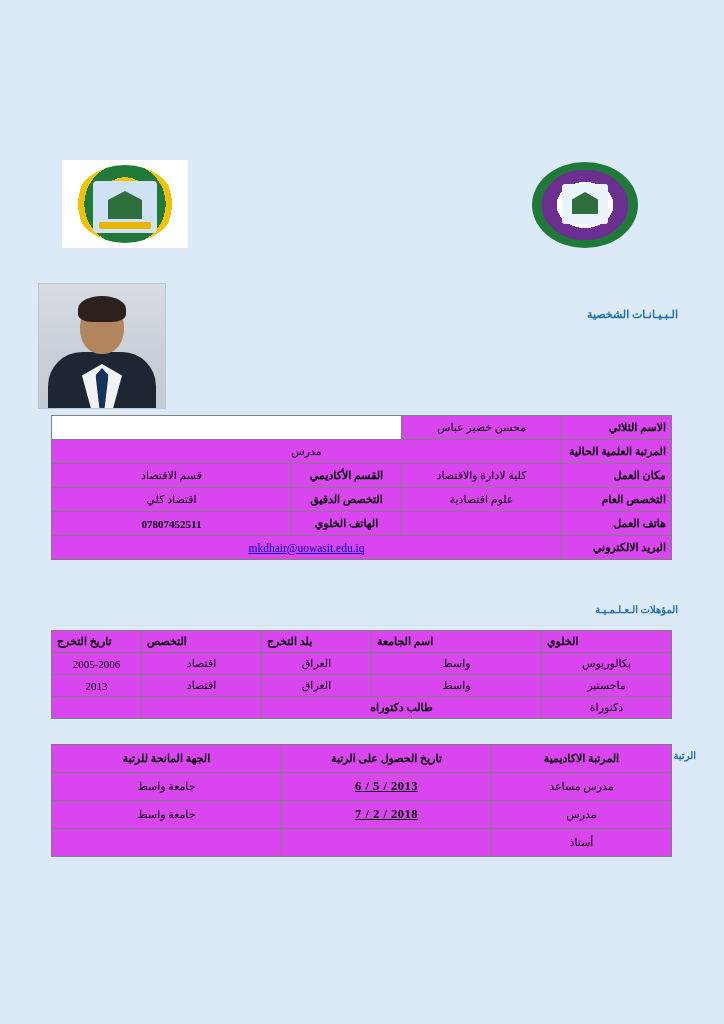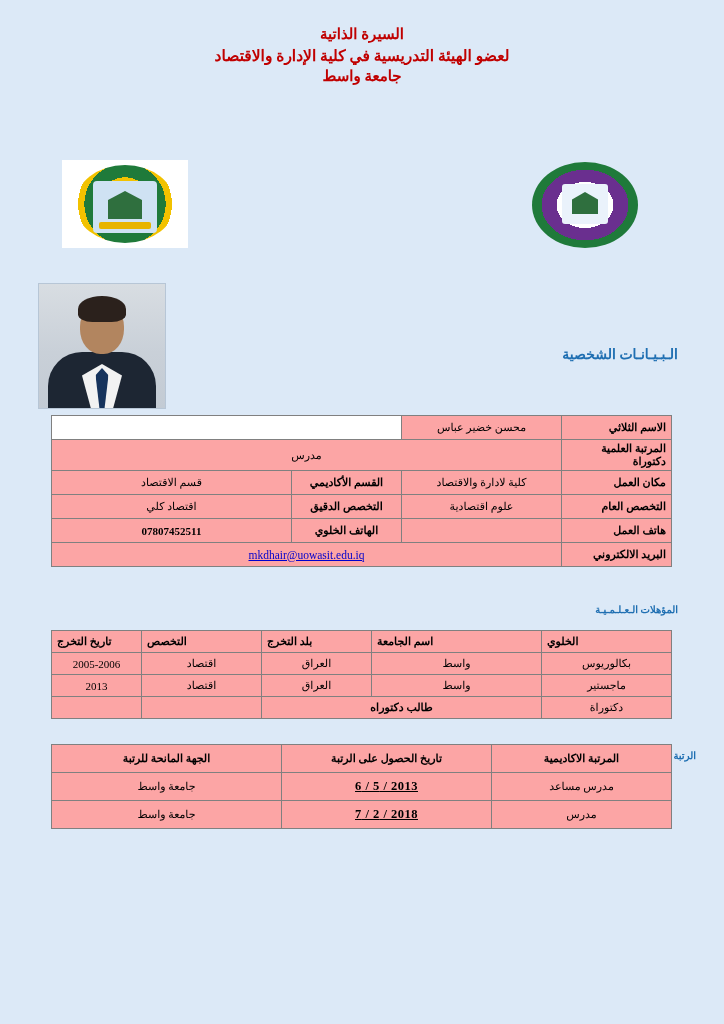--- a/index.html
+++ b/index.html
@@ -168,40 +168,40 @@
 
   
   .section-head {
     position: absolute;
     color: #1f6fb2;
     font-weight: bold;
     font-size: 10px;
     direction: rtl;
     white-space: nowrap;
   }
-  #head-personal { top: 308px; right: 46px; font-size: 14px; margin-top: 38px; }
+  #head-personal { top: 308px; right: 46px; font-size: 11px; }
   #head-quals    { top: 604px; right: 46px; }
   #head-ranks    { top: 726px; right: 28px; margin-top: 24px; }
 
   
   table {
     position: absolute;
     border-collapse: collapse;
     direction: rtl;
     font-size: 11px;
     color: #000000;
     background: #ffffff;
     table-layout: fixed;
   }
   td {
     border: 1px solid #808080;
     padding: 2px 5px;
     height: 17px;
     vertical-align: middle;
-    background: #fca5a5;
+    background: #d946ef;
   }
   .lbl { font-weight: bold; text-align: right; }
   .ctr { text-align: center; }
   .bold { font-weight: bold; }
   .empty { background:#ffffff; }
 
   
   #tbl-personal { top: 415px; right: 52px; width: 620px; }
   #tbl-personal td { height: 19px; }
 
@@ -221,25 +221,20 @@
     font-size: 11.5px;
   }
   .num { font-weight: bold; }
   .date-big { font-weight: bold; font-size: 12.5px; letter-spacing: .5px; text-decoration: underline; }
 </style>
 </head>
 <body>
 
 <div class="page">
 
-  <div class="title-block">
-    <div class="title-line l1">السيرة الذاتية</div>
-    <div class="title-line l2">لعضو الهيئة التدريسية في كلية الإدارة والاقتصاد</div>
-    <div class="title-line l3">جامعة واسط</div>
-  </div>
 
   <div class="logo-left">
     <div class="ul-wrap">
       <div class="ul-ring"></div>
       <div class="ul-inner">
         <div class="ul-building"></div>
         <div class="ul-base"></div>
       </div>
     </div>
   </div>
@@ -271,21 +266,21 @@
       <col style="width:150px">
       <col style="width:90px">
     </colgroup>
     <tbody>
       <tr>
         <td class="lbl">الاسم الثلاثي</td>
         <td class="ctr">محسن خضير عباس</td>
         <td class="empty" colspan="3"></td>
       </tr>
       <tr>
-        <td class="lbl">المرتبة العلمية دكتوراة</td>
+        <td class="lbl">المرتبة العلمية الحالية</td>
         <td class="ctr" colspan="4">مدرس</td>
       </tr>
       <tr>
         <td class="lbl">مكان العمل</td>
         <td class="ctr">كلية لادارة والاقتصاد</td>
         <td class="lbl ctr">القسم الأكاديمي</td>
         <td class="ctr" colspan="2">قسم الاقتصاد</td>
       </tr>
       <tr>
         <td class="lbl">التخصص العام</td>
@@ -362,16 +357,21 @@
       <tr>
         <td class="ctr">مدرس مساعد</td>
         <td class="ctr date-big">2013 / 5 / 6</td>
         <td class="ctr">جامعة واسط</td>
       </tr>
       <tr>
         <td class="ctr">مدرس</td>
         <td class="ctr date-big">2018 / 2 / 7</td>
         <td class="ctr">جامعة واسط</td>
       </tr>
+      <tr>
+        <td class="ctr">أستاذ</td>
+        <td class="ctr"></td>
+        <td class="ctr"></td>
+      </tr>
     </tbody>
   </table>
 
 </div>
 
 </body></html>

